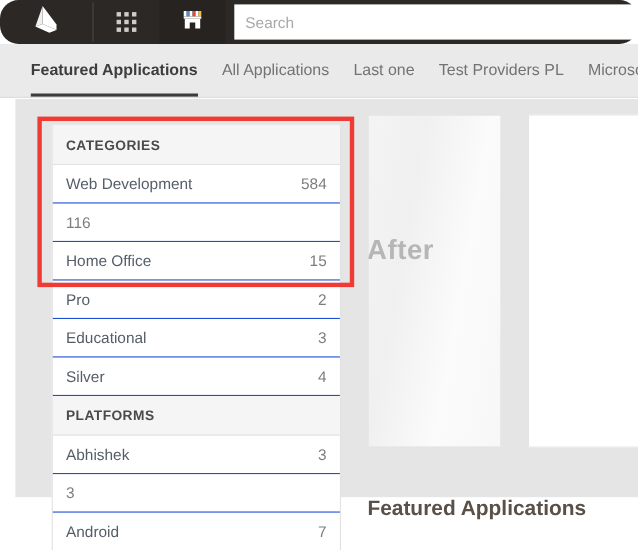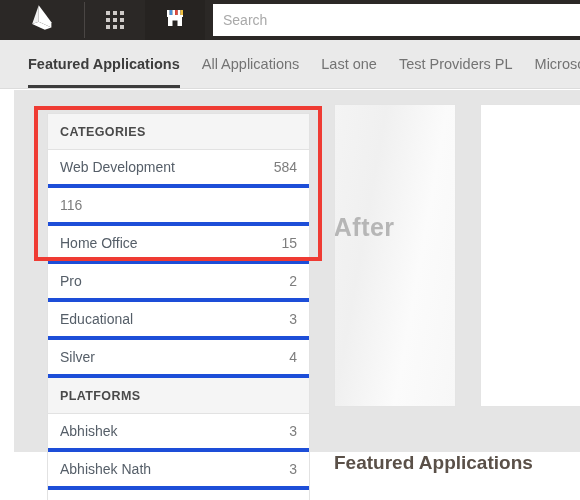--- a/index.html
+++ b/index.html
@@ -17,20 +17,21 @@
 
   
   .topbar {
     position: absolute;
     top: 0; left: 0;
     width: 580px;
     height: 40px;
     background: #2b2826;
     display: flex;
     align-items: stretch;
+    border-radius: 17px;
   }
   .topbar-cell {
     display: flex;
     align-items: center;
     justify-content: center;
     height: 40px;
   }
   .logo-cell { width: 84px; }
   .divider {
     width: 1px;
@@ -126,21 +127,21 @@
     font-size: 12.5px;
     font-weight: bold;
     letter-spacing: 0.4px;
     color: #4a4a4a;
     padding: 11px 12px 10px 12px;
   }
   .facet-row {
     display: flex;
     align-items: flex-start;
     justify-content: space-between;
-    border-bottom: 4px solid #1d4ed8;
+    border-bottom: 1px solid #1d4ed8;
     padding: 9px 12px;
     font-size: 14px;
     color: #555e68;
     cursor: pointer;
   }
   .facet-count { color: #7d7d7d; font-size: 14px; }
 
   
   .annotation {
     position: absolute;
@@ -283,21 +284,20 @@
       <span class="facet-count">4</span>
     </div>
 
     <div class="facet-header">PLATFORMS</div>
 
     <div class="facet-row">
       <span>Abhishek</span>
       <span class="facet-count">3</span>
     </div>
     <div class="facet-row">
-      <span>Abhishek Nath</span>
       <span class="facet-count">3</span>
     </div>
     <div class="facet-row">
       <span>Android</span>
       <span class="facet-count">7</span>
     </div>
   </div>
 
   <div class="annotation"></div>
 

